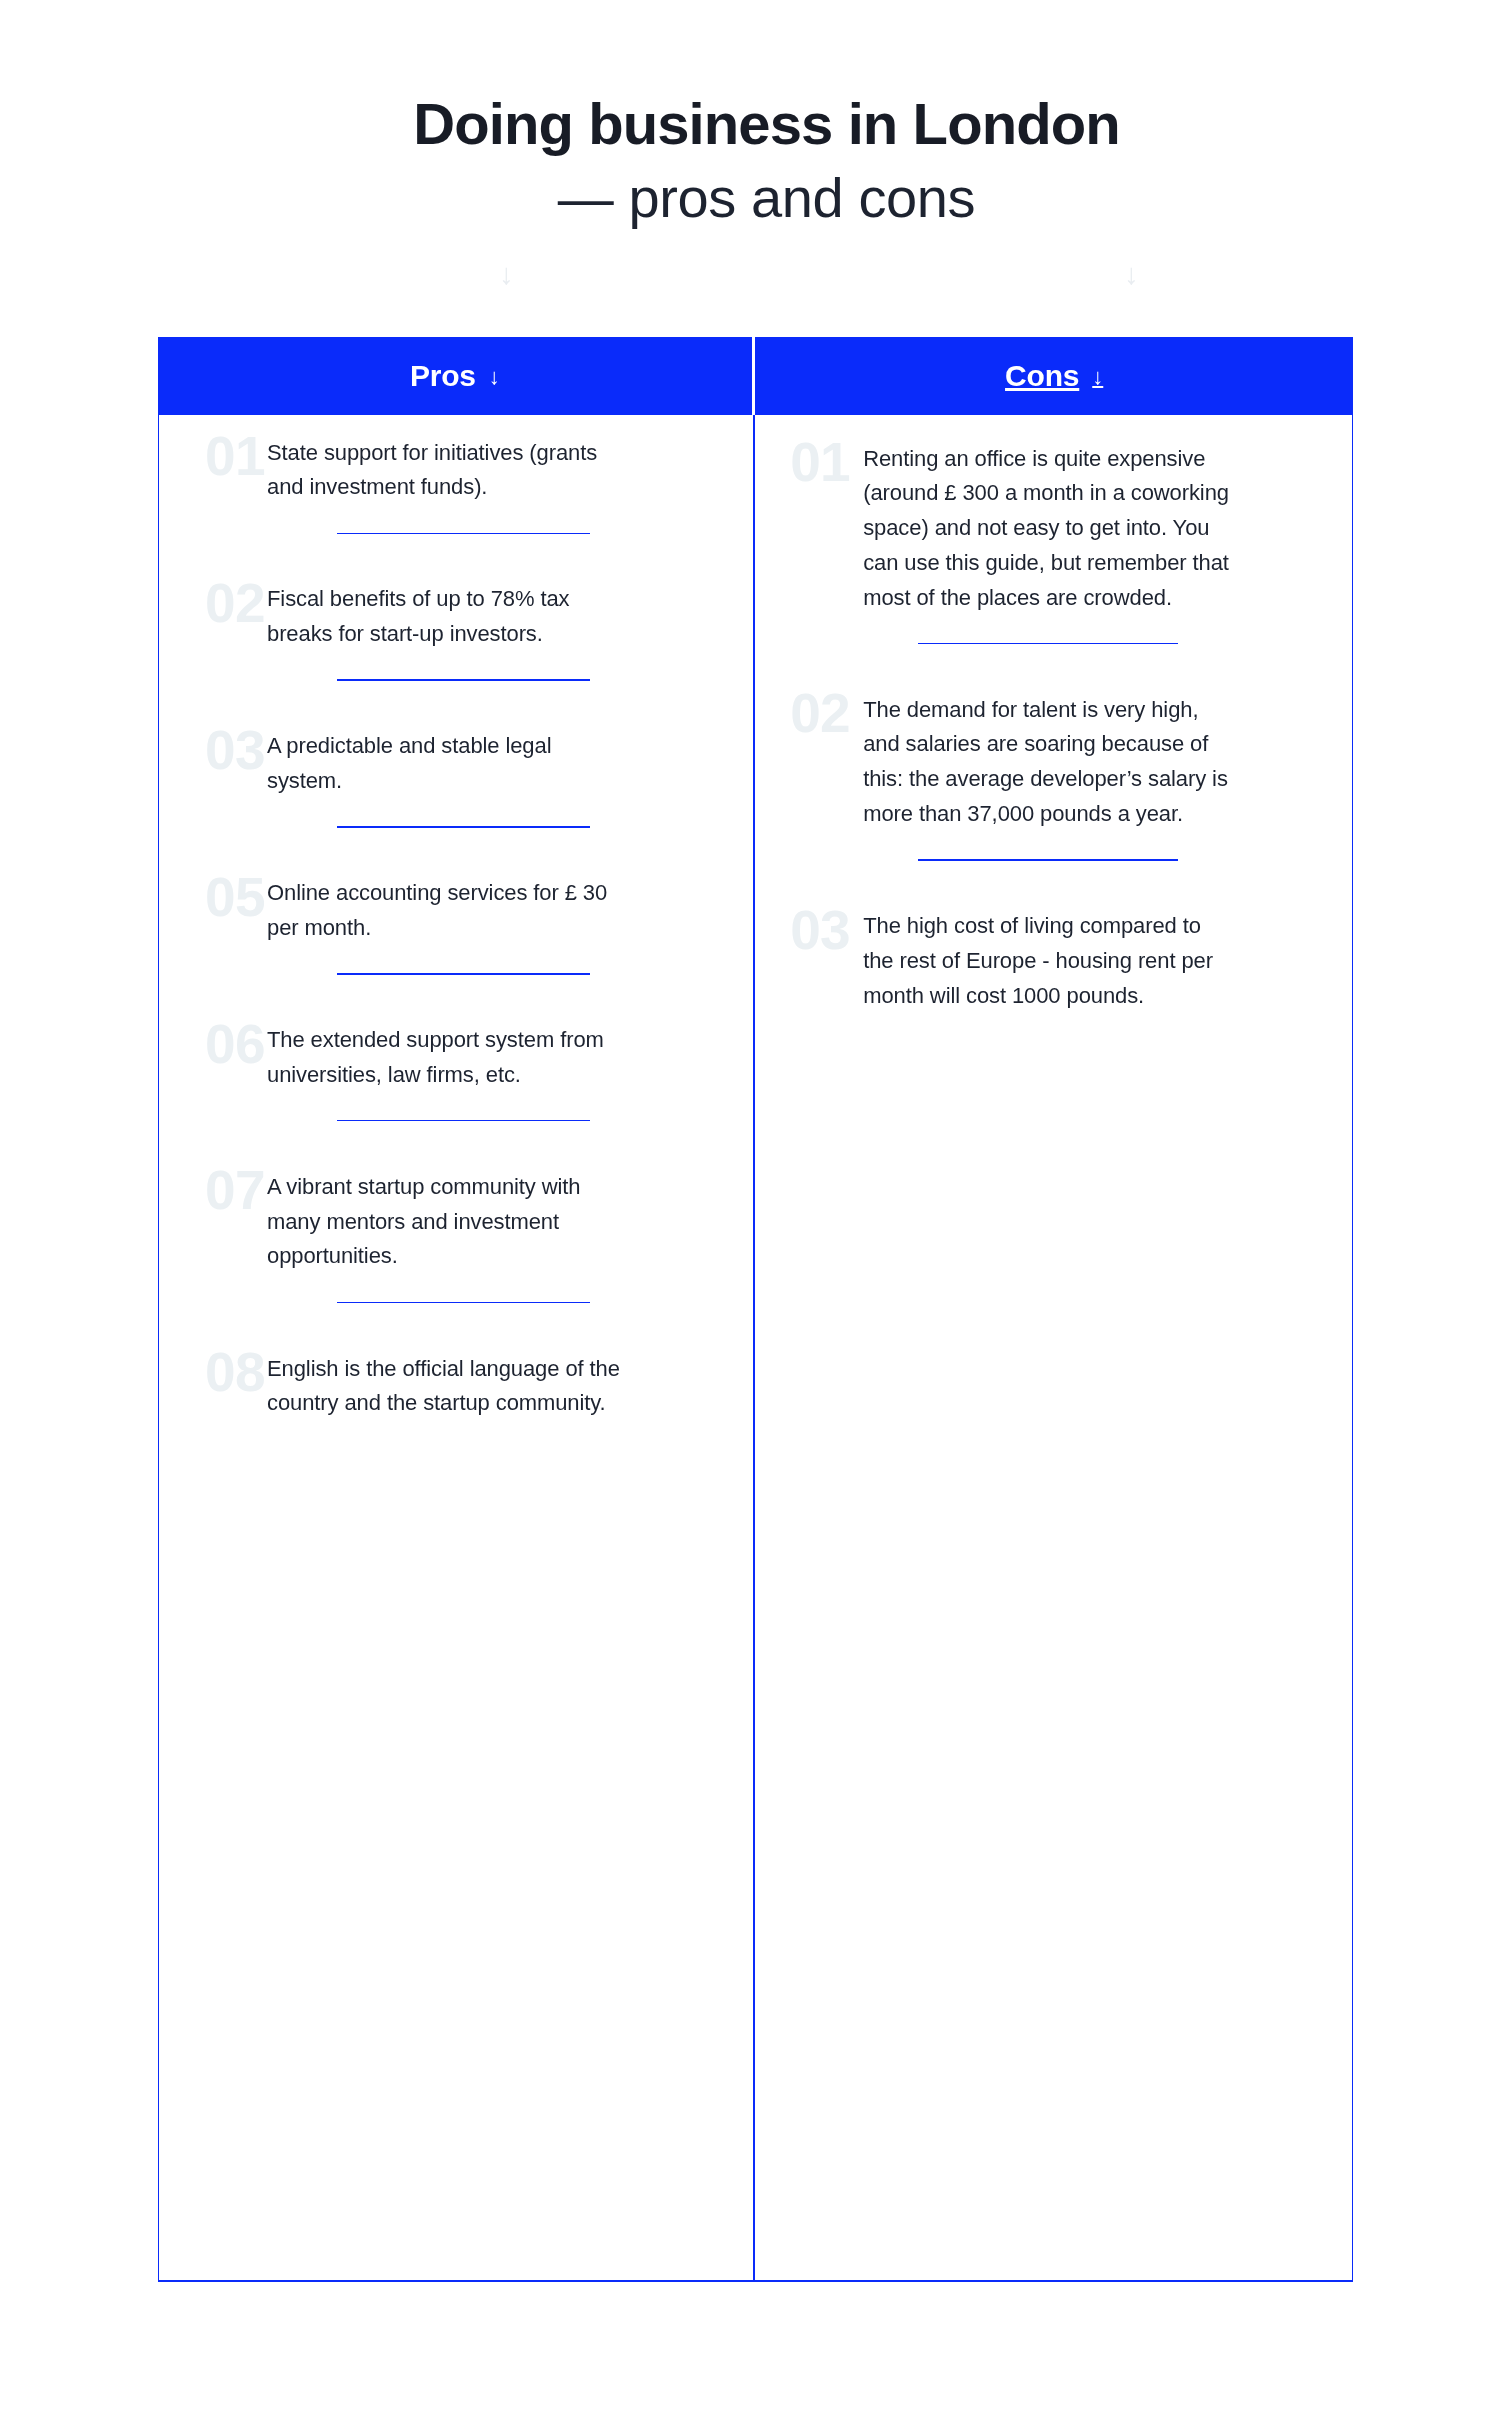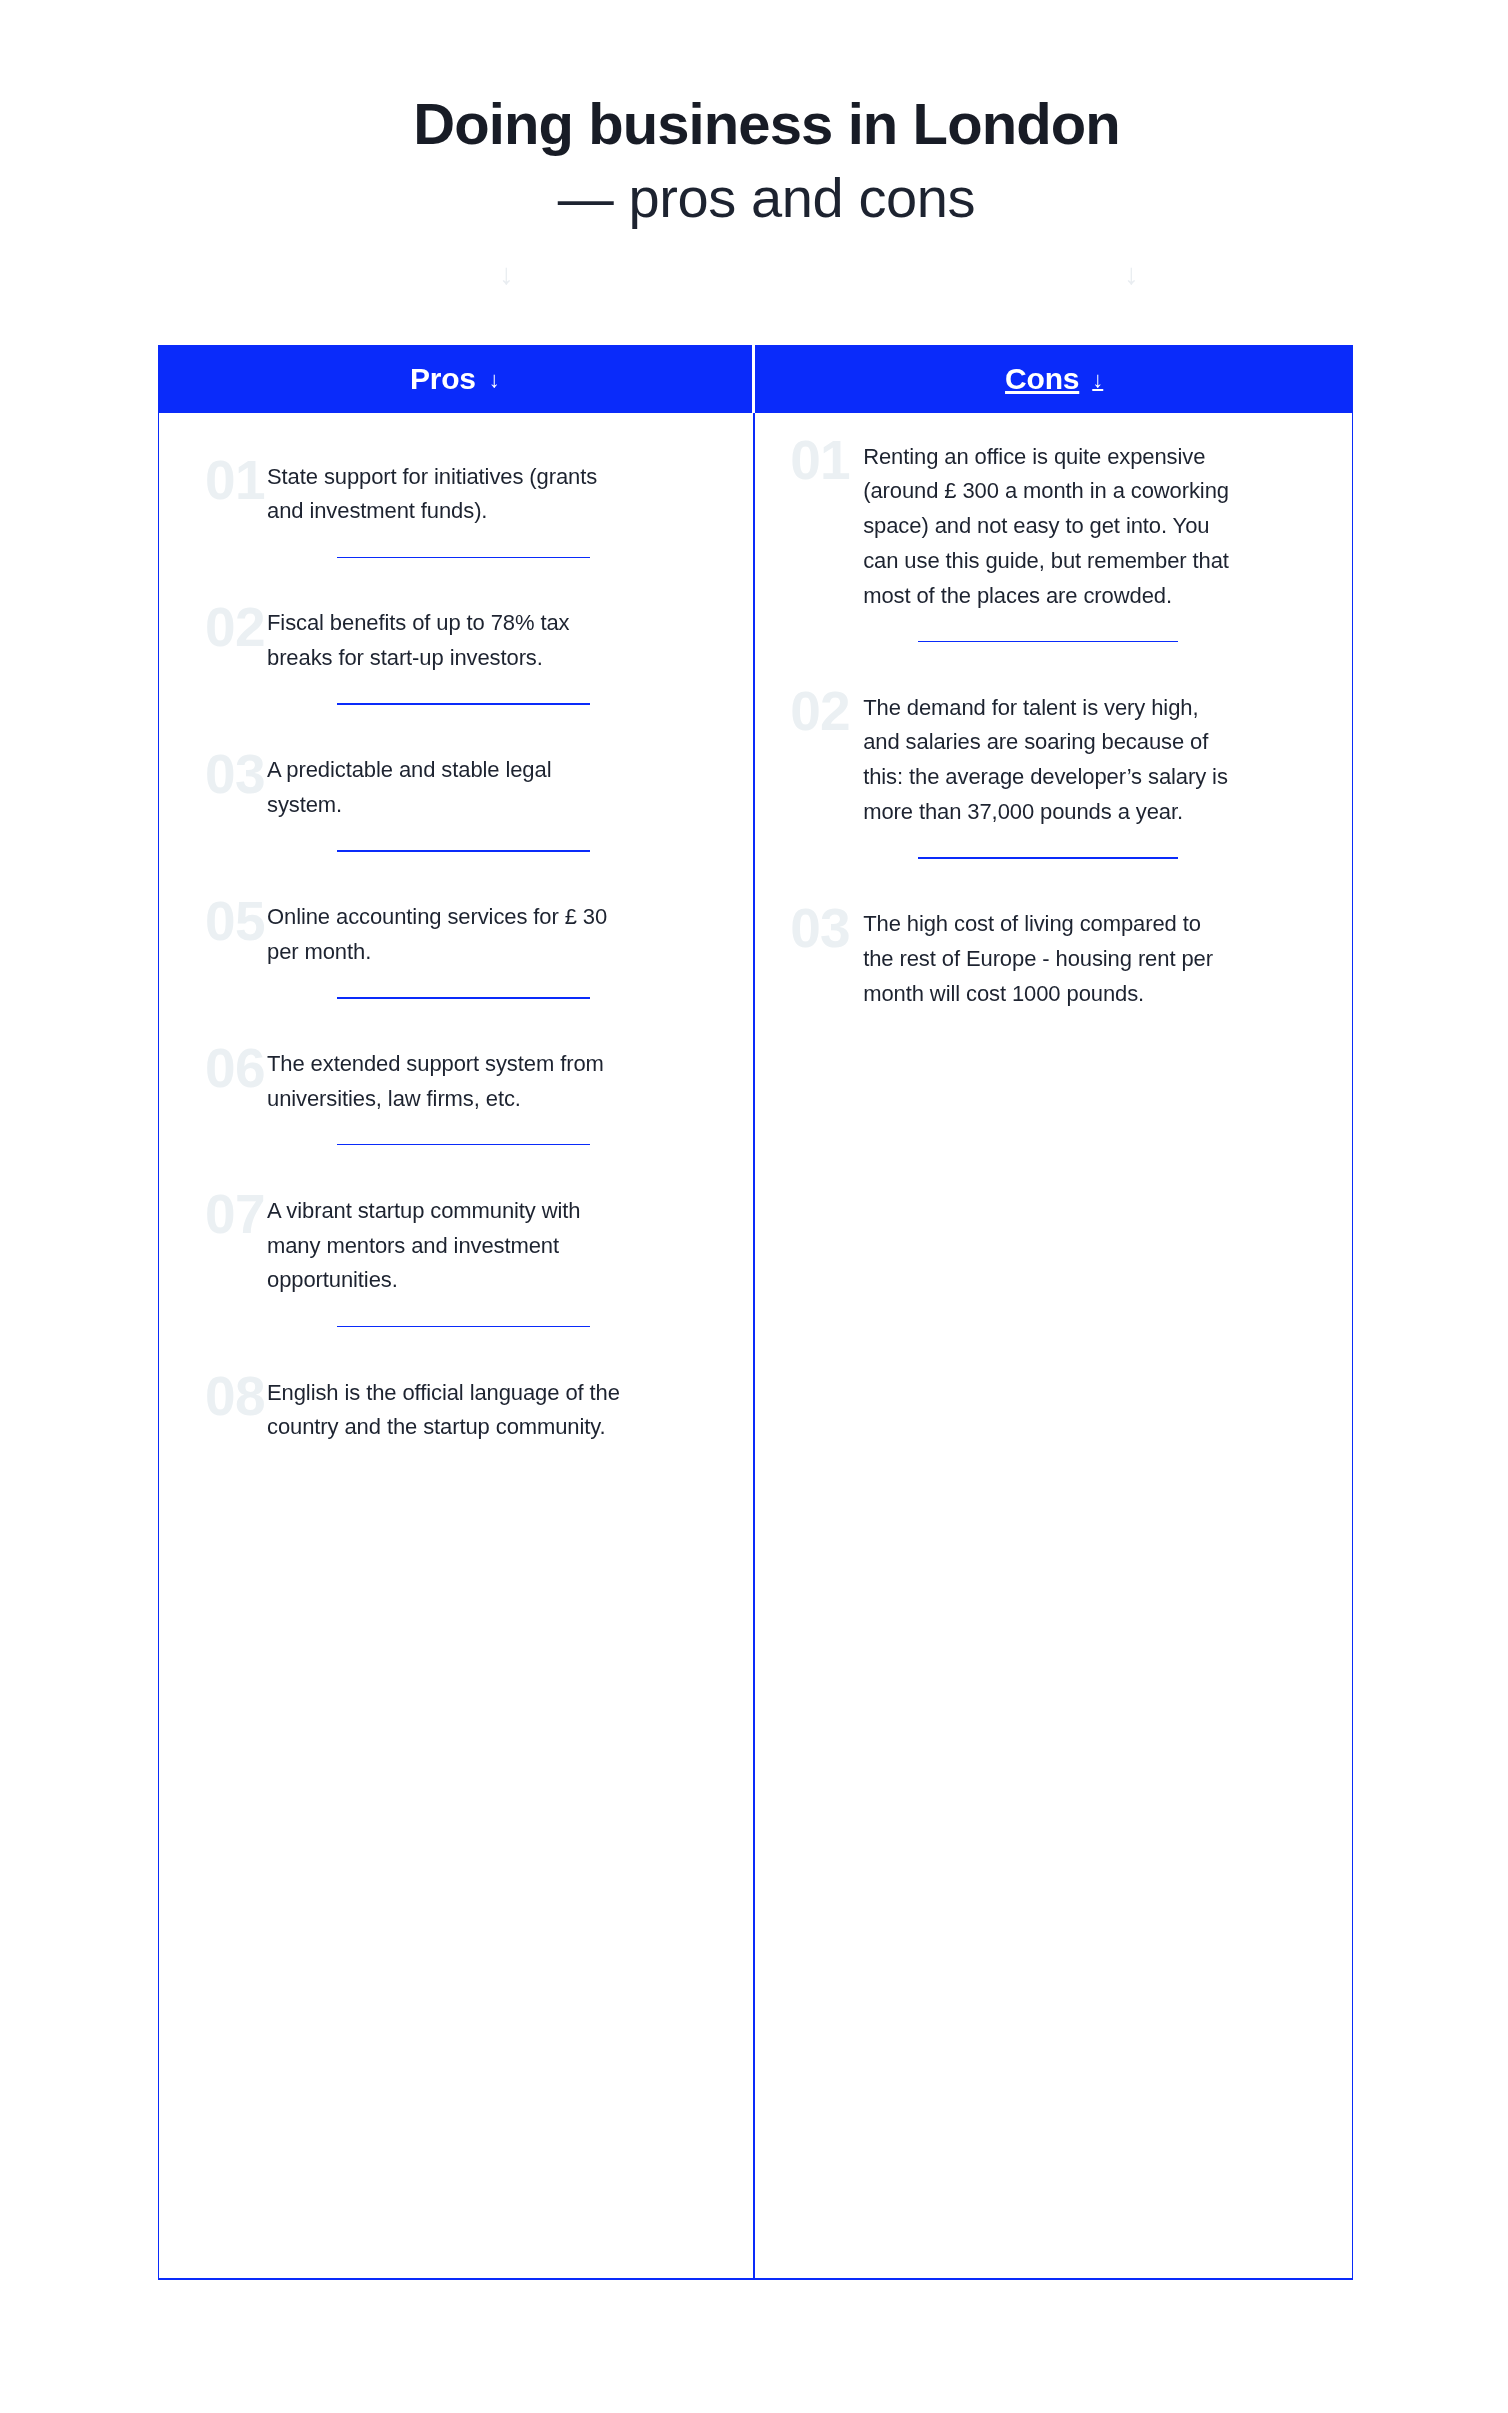--- a/index.html
+++ b/index.html
@@ -32,21 +32,21 @@
     line-height:1; user-select:none;
   }
   .deco-arrow.left  { left:499px;  top:260px; }
   .deco-arrow.right { left:1124px; top:260px; }
 
   
   .table {
     position:absolute; left:158px; top:337px;
     width:1195px; height:1945px;
   }
-  .thead { display:flex; gap:3.6px; height:68px;margin-top:8px; }
+  .thead { display:flex; gap:3.6px; height:78px; }
   .th {
     background:#0a2bfa; color:#ffffff;
     display:flex; align-items:center; justify-content:center;
     gap:13px;
   }
   .th.pros { width:594px; }
   .th.cons { width:598px;text-decoration:underline; }
   .th-label { font-size:30px; font-weight:700; letter-spacing:-0.2px; }
   .th-arrow { font-size:22px; font-weight:400; line-height:1; position:relative; top:1.4px; }
 
@@ -56,21 +56,21 @@
     border-left:1.4px solid #0a2bfa;
     border-right:1.4px solid #0a2bfa;
     border-bottom:2.2px solid #0a2bfa;
     display:flex;
   }
   .col { position:relative; }
   .col.pros { width:594px; }
   .vdivider { width:2.2px; background:#0a2bfa; flex:0 0 2.2px; }
   .col.cons { width:595px; }
 
-  .items { padding-top:40px; }
+  .items { padding-top:14px; }
   .items.cons-items { padding-top:20px; }
 
   .item { position:relative; }
   .item-row { display:flex; align-items:flex-start; }
 
   .item-num {
     font-size:55px; font-weight:700; color:#ebf0f3;
     line-height:1; letter-spacing:-0.7px;
     width:108px; flex:0 0 108px; text-align:left;
   }

